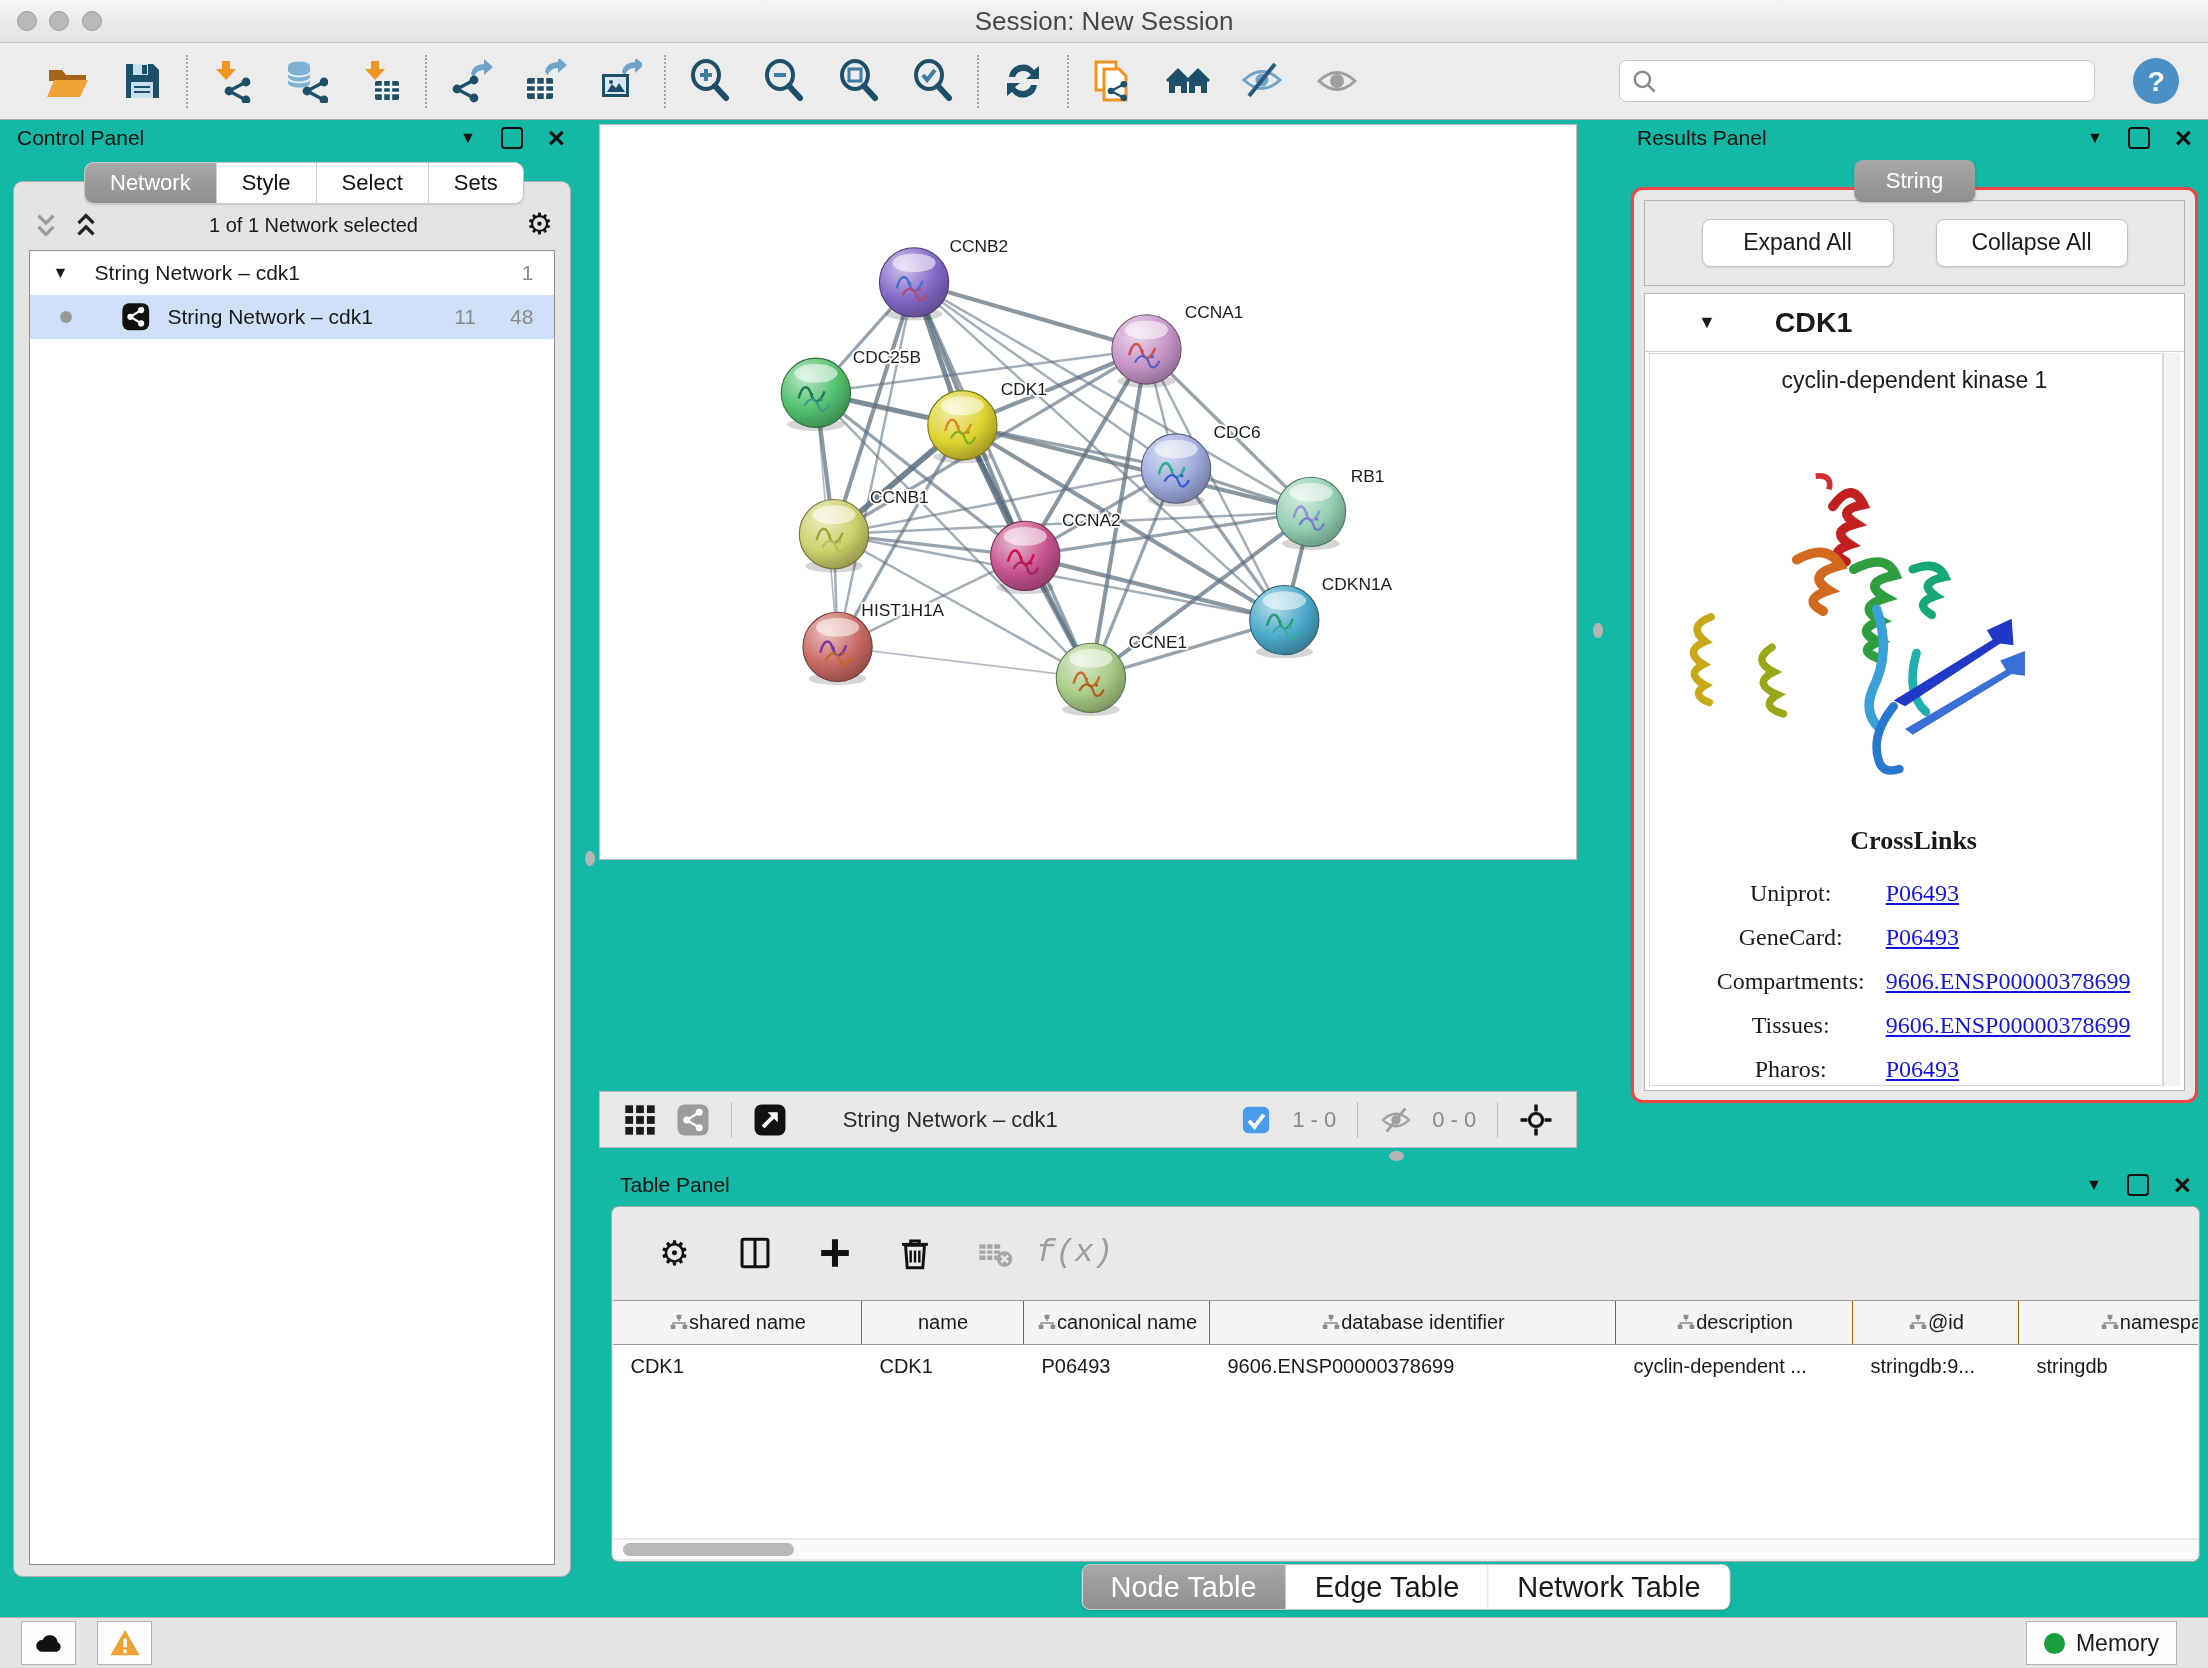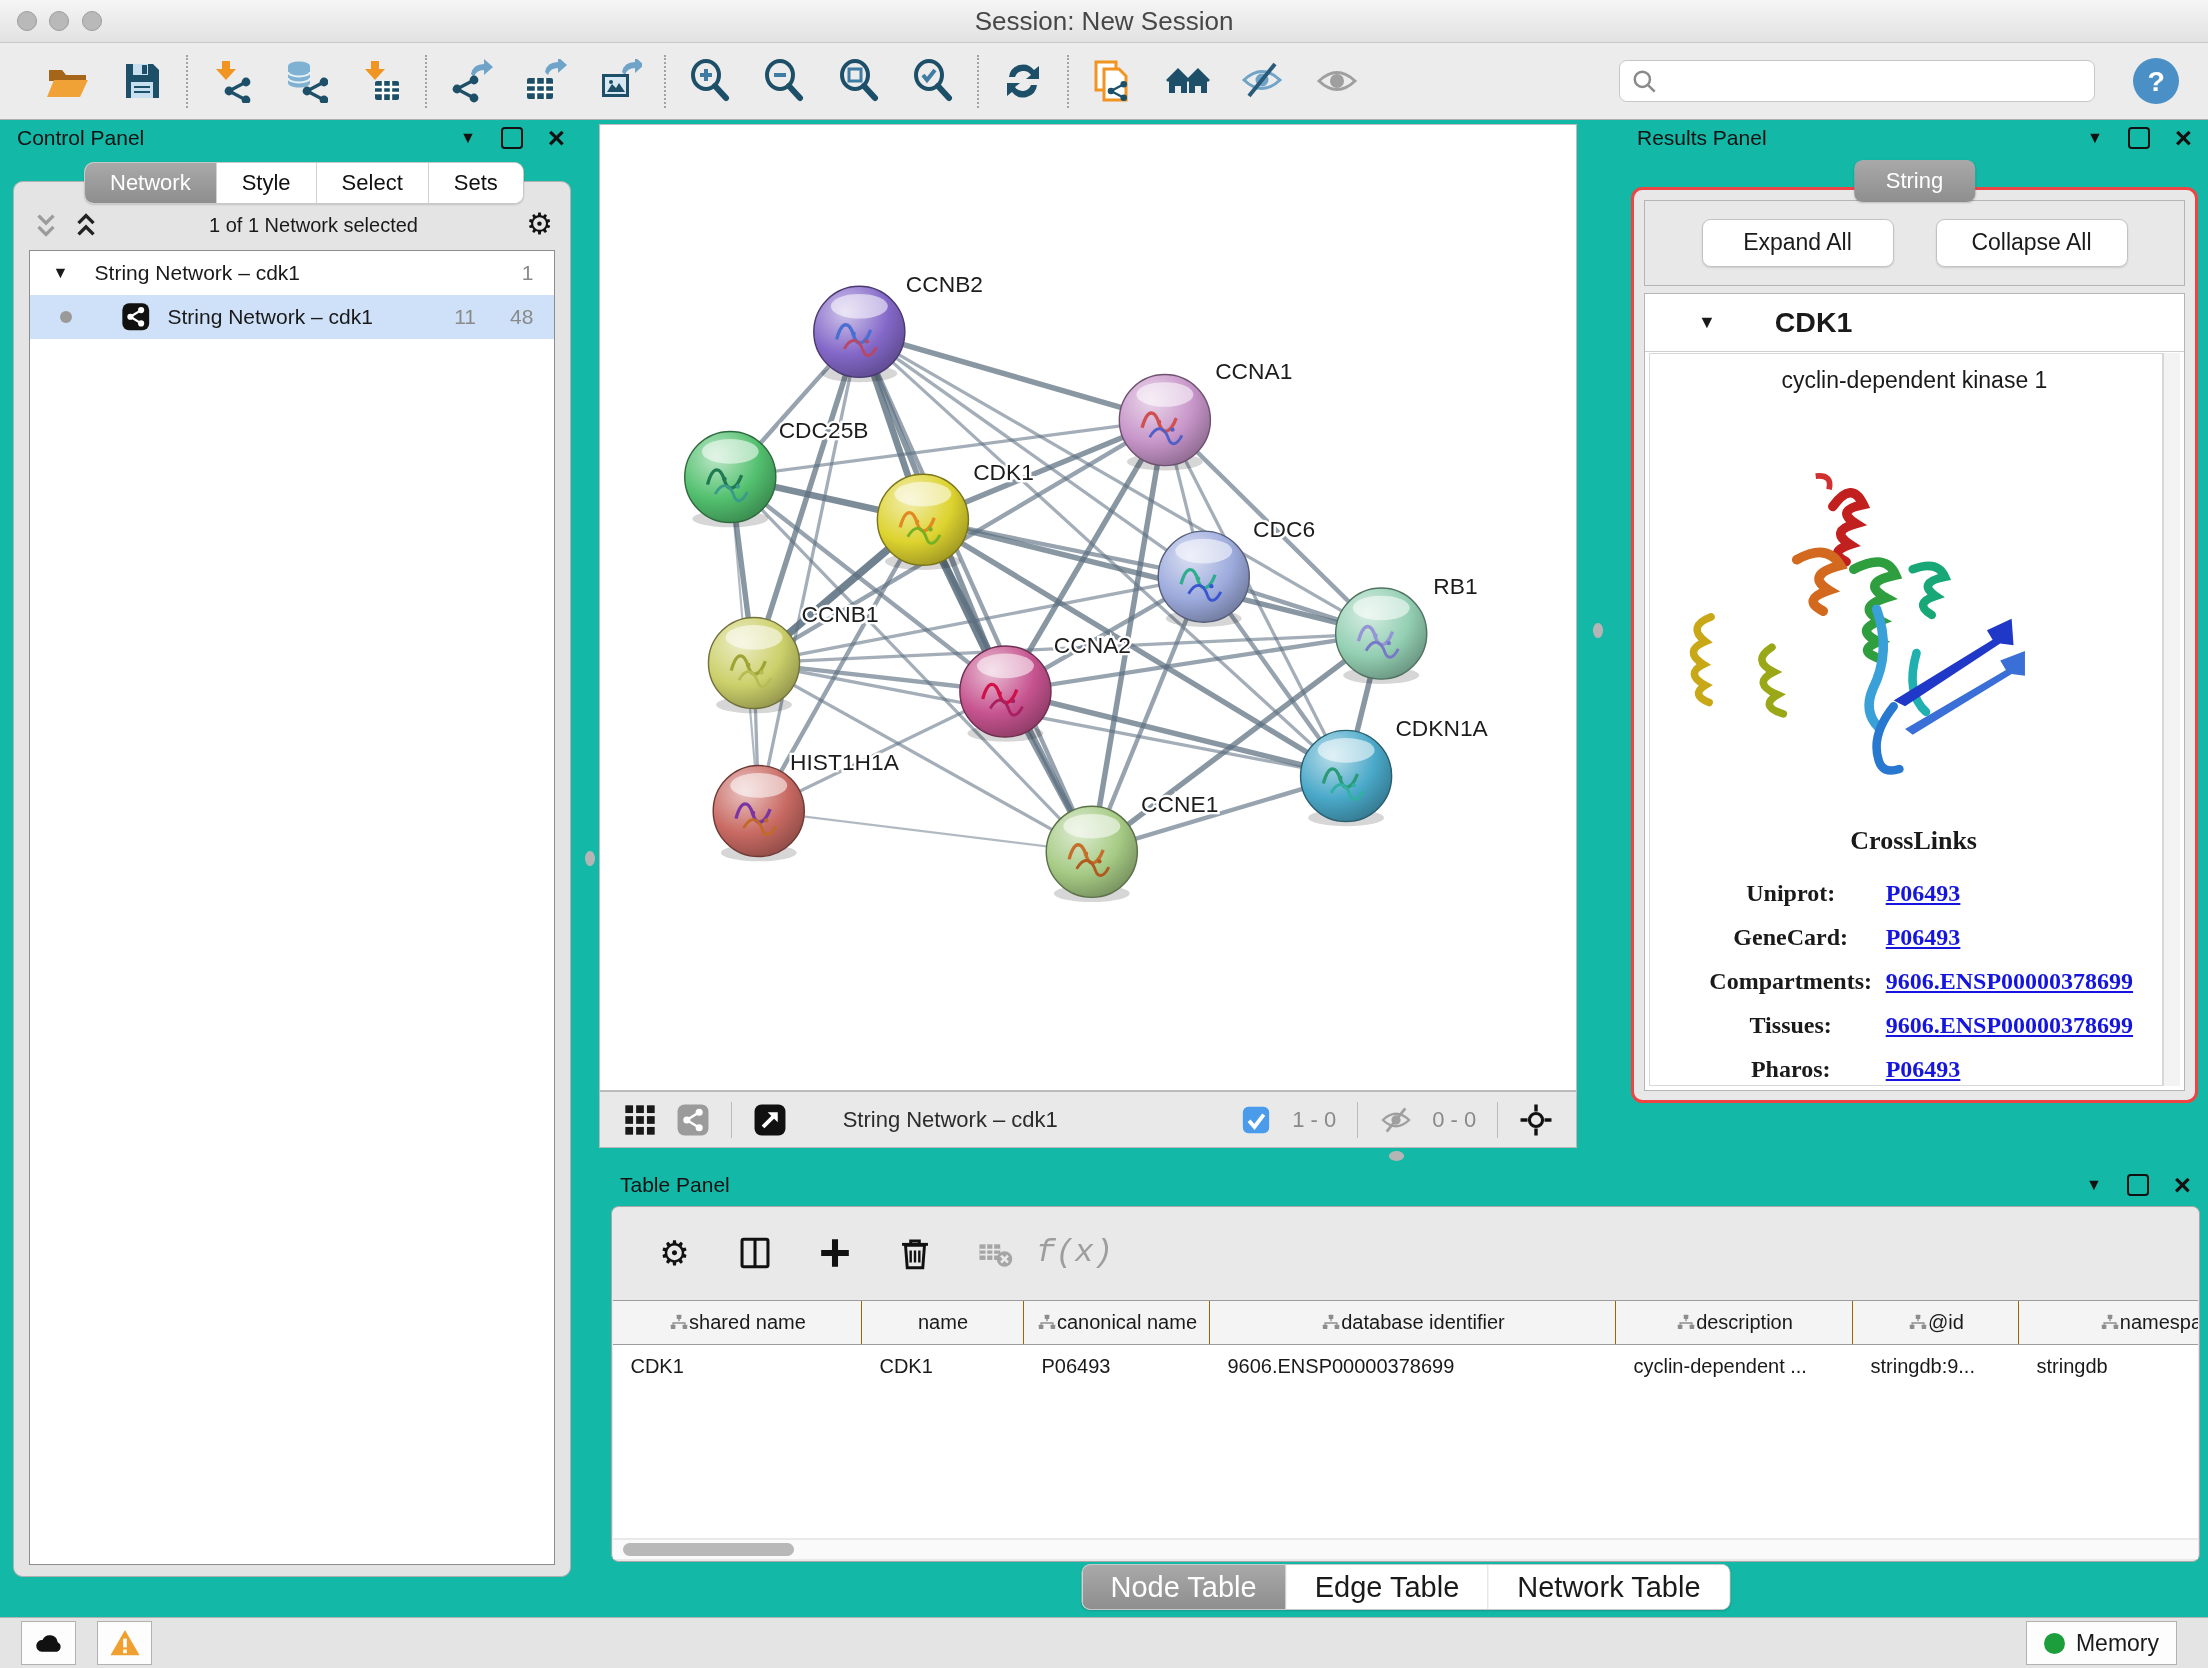--- a/index.html
+++ b/index.html
@@ -50,21 +50,21 @@
   .cp-tree{position:absolute;left:14.3px;right:14.3px;top:68px;bottom:11.4px;background:#fff;border:1px solid #8d8d8d;}
   .tree-row{display:flex;align-items:center;height:44px;font-size:21px;}
   .tree-row.sel{background:#cfe1f8;}
   .tr-exp{width:25px;margin-left:23px;font-size:16px;}
   .tr-dot{width:12.4px;height:12.4px;border-radius:50%;background:#9a9a9a;margin-left:30px;}
   .tr-share{width:29.5px;height:29.5px;margin-left:49px;}
   .tr-share svg{width:29.5px;height:29.5px;}
   .tr-label{margin-left:17px;}
   .tr-right{margin-left:auto;display:flex;gap:34px;padding-right:21px;color:#8a8a8a;}
   
-  .net-canvas{position:absolute;left:599px;top:124px;width:978px;height:967px;background:#fff;
+  .net-canvas{position:absolute;left:599px;top:124px;width:978px;height:736px;background:#fff;
     border:1px solid #bdbdbd;box-sizing:border-box;}
   .net-canvas svg{width:100%;height:100%;}
   .net-toolbar{position:absolute;left:599px;top:1091px;width:978px;height:57px;background:#e9e9e9;
     border:1px solid #b9b9b9;box-sizing:border-box;display:flex;align-items:center;padding:0 13.3px;}
   .nt-icon{width:38px;height:38px;display:flex;align-items:center;justify-content:center;margin:0 7.6px;}
   .nt-icon svg{width:34px;height:34px;}
   .nt-sep{width:0;height:36px;border-left:1px solid #bbb;margin:0 11.4px;}
   .nt-name{font-size:22px;color:#2c2c2c;margin-left:46px;}
   .nt-right{margin-left:auto;display:flex;align-items:center;}
   .nt-count{font-size:22px;color:#8a8a8a;margin:0 9.5px;}
@@ -82,21 +82,21 @@
     font-size:23px;display:flex;align-items:center;justify-content:center;box-shadow:0 1px 1.9px rgba(0,0,0,.12);}
   .rp-content{position:absolute;left:9.5px;right:9.5px;top:103px;bottom:9.5px;background:#fff;border:1px solid #b5b5b5;}
   .rp-entry-header{height:57px;border-bottom:1px solid #cfcfcf;display:flex;align-items:center;}
   .rp-entry-header .tri{margin-left:53px;font-size:18px;}
   .rp-gene{margin-left:59px;font-size:28.5px;font-weight:bold;}
   .rp-entry-body{position:absolute;left:3.8px;right:21px;top:59px;bottom:3.8px;border:1px solid #d8d8d8;}
   .rp-desc{font-size:23px;margin:13.3px 0 0 17px;}
   .rp-protein{position:absolute;left:23px;top:103px;width:390px;height:352px;}
   .rp-xl{position:absolute;left:25px;right:9.5px;top:472px;font-family:"Liberation Serif",serif;}
   .rp-xl-head{font-size:26px;font-weight:bold;margin-bottom:15px;}
-  .xl-row{display:flex;height:44px;align-items:center;font-size:24px;font-weight:bold;}
+  .xl-row{display:flex;height:44px;align-items:center;font-size:24px;}
   .xl-label{width:190px;padding-left:21px;}
   .xl-link{text-decoration:underline;}
   .rp-scroll{position:absolute;right:3.8px;top:59px;bottom:3.8px;width:16px;background:#f3f3f3;border-left:1px solid #d8d8d8;}
   
   .table-panel{position:absolute;left:603px;top:1168px;width:1605px;height:449px;}
   .tp-box{position:absolute;left:7.6px;right:7.6px;top:38px;height:354px;background:#e9e9e9;
     border:1px solid #a8a8a8;border-radius:7.6px;}
   .tp-toolbar{height:91px;display:flex;align-items:center;padding-left:42px;gap:38px;}
   .tp-tool{width:42px;height:42px;display:flex;align-items:center;justify-content:center;}
   .tp-tool svg{width:38px;height:38px;}

